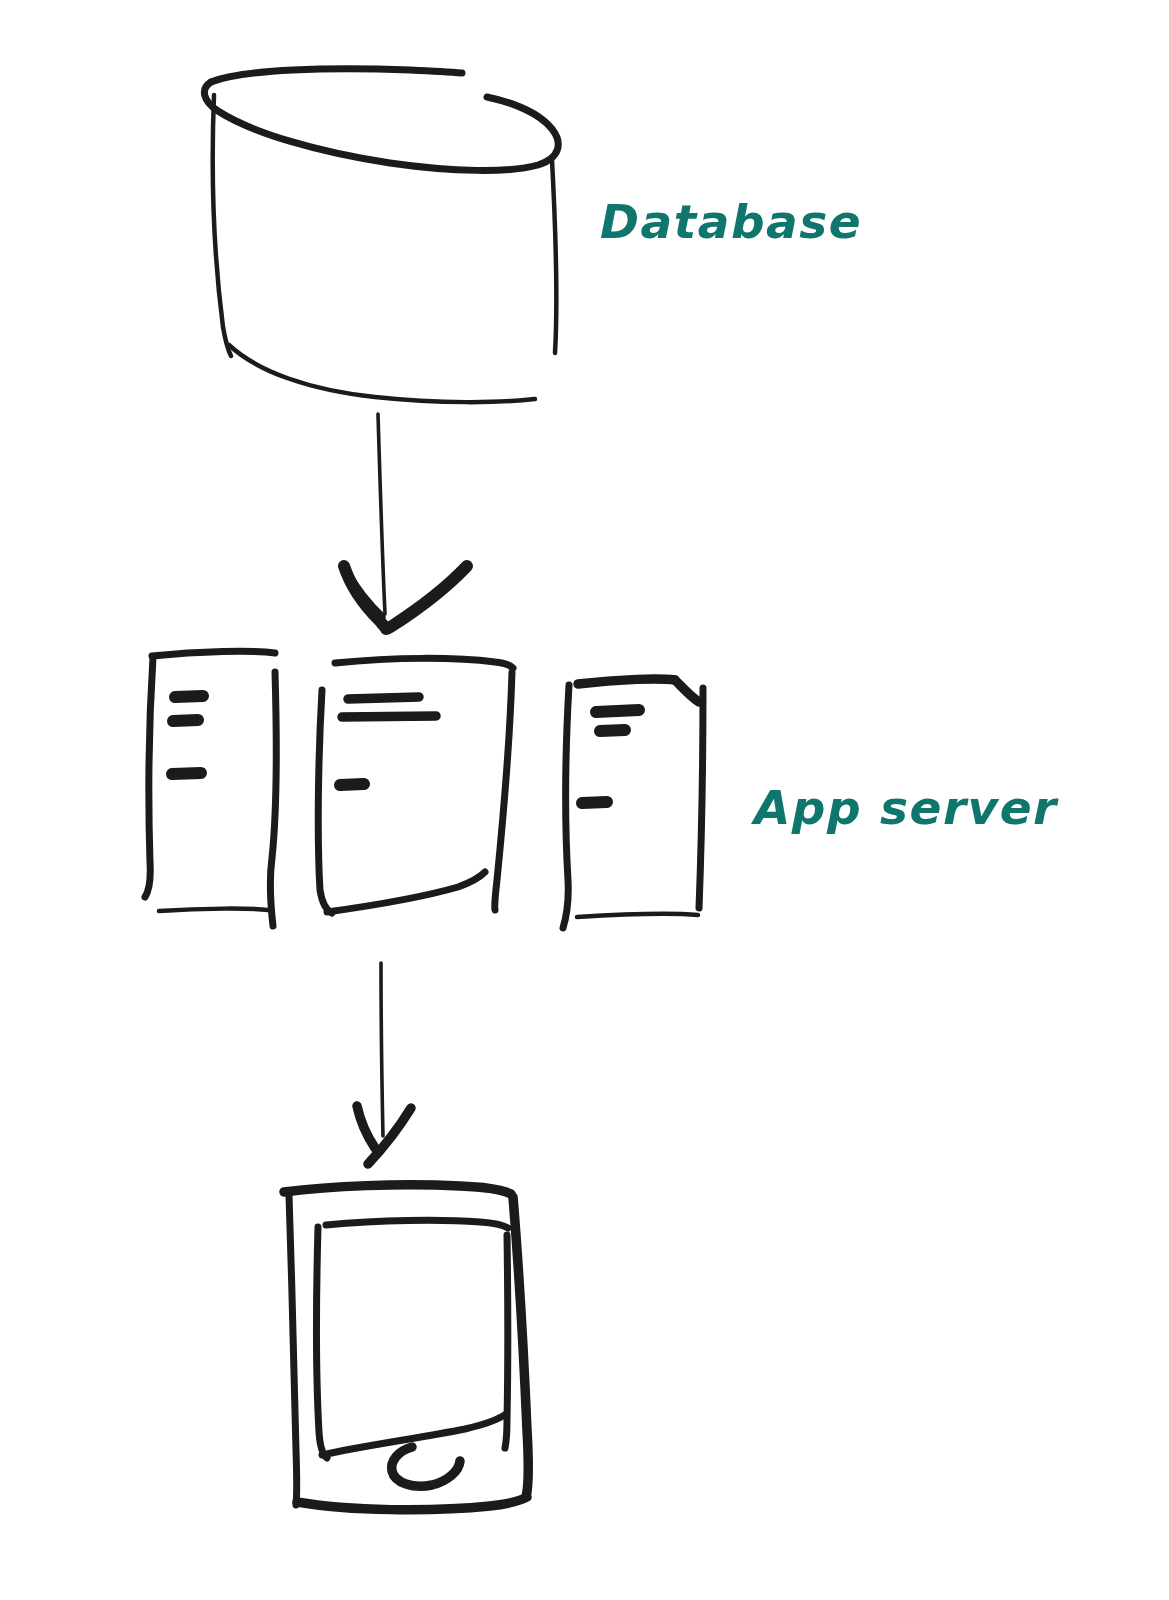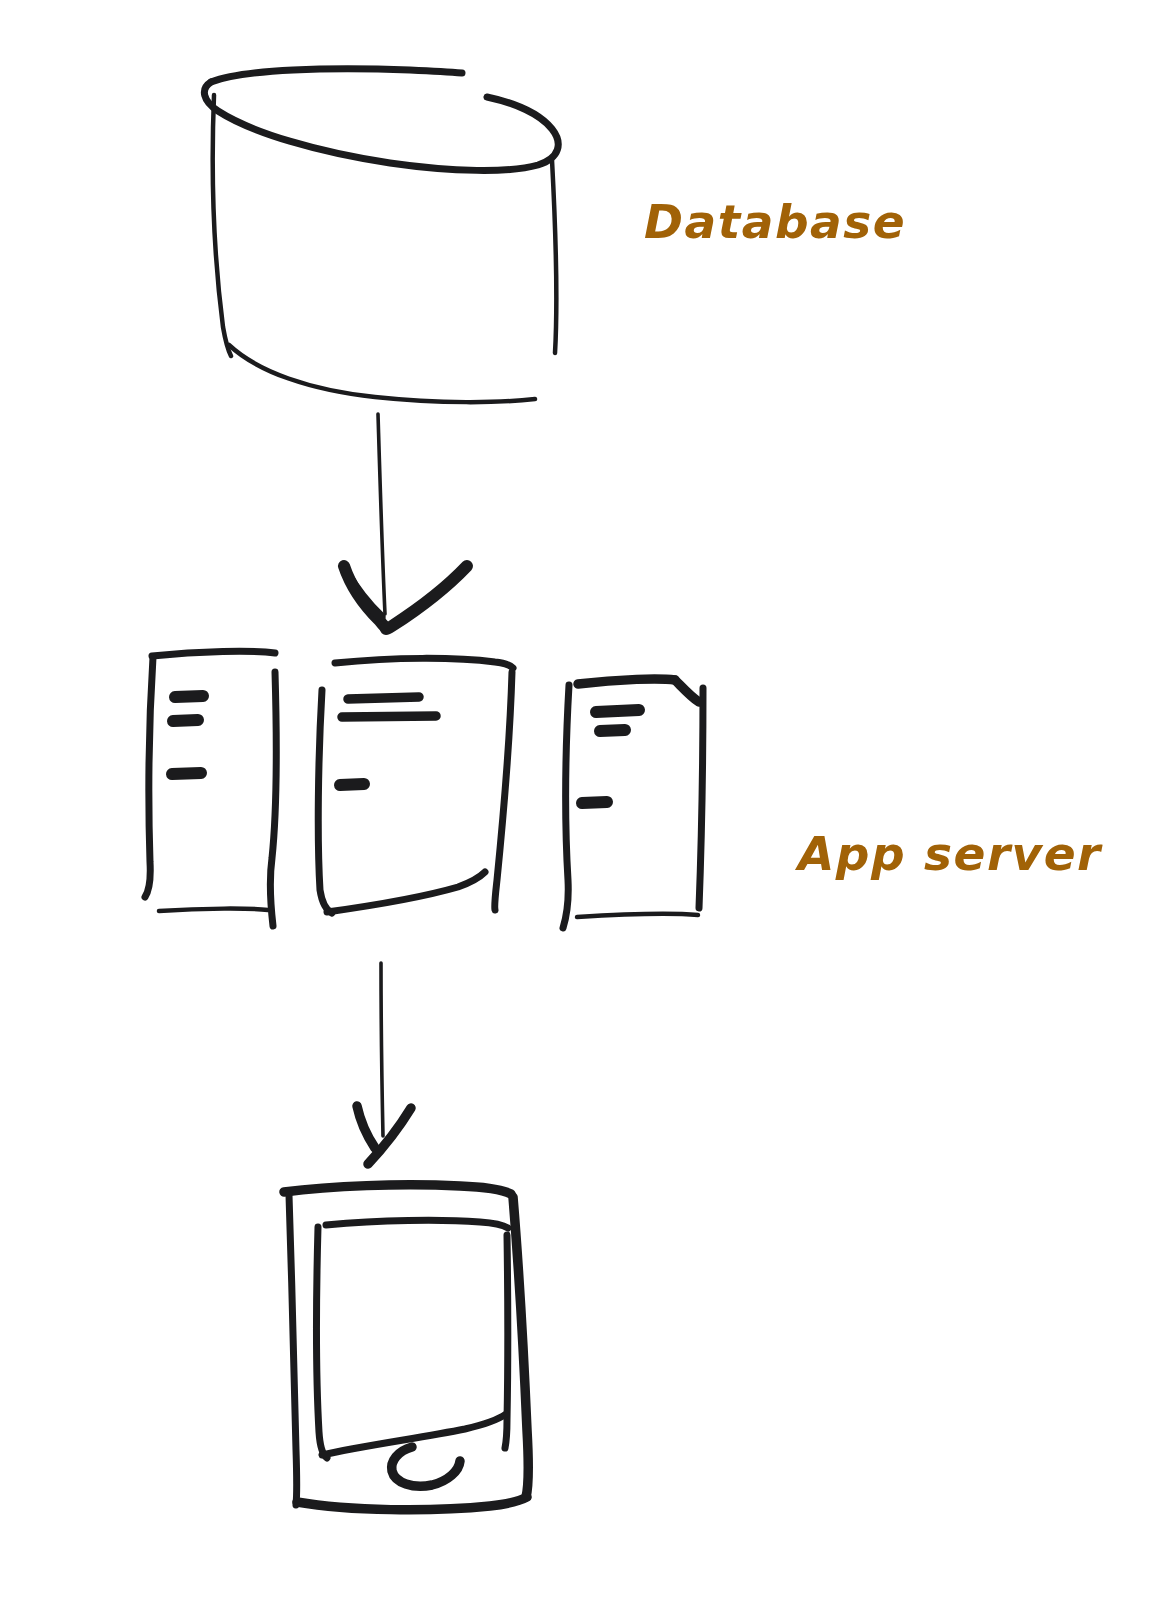--- a/index.html
+++ b/index.html
@@ -32,31 +32,30 @@
     stroke-linejoin: round;
   }
   .ink-thin  { stroke-width: 4.5; }
   .ink-med   { stroke-width: 7;   }
   .ink-thick { stroke-width: 9.5; }
   .ink-bar   { stroke-width: 12;  }
   .ink-hair  { stroke-width: 3.6; }
 
   .label {
     position: absolute;
-    color: #a16207;
+    color: #0f766e;
     font-family: "DejaVu Sans", sans-serif;
     font-weight: 700;
     font-style: italic;
     letter-spacing: 1.5px;
     white-space: nowrap;
     user-select: none;
-    margin-left: 44px;
   }
   #label-database { left: 600px; top: 194px;  font-size: 47px; }
-  #label-appserver { left: 754px; top: 826px;  font-size: 47px; }
+  #label-appserver { left: 754px; top: 780px;  font-size: 47px; }
   #label-frontend  { left: 606px; top: 1344px; font-size: 47px; }
 </style>
 </head>
 <body>
 
 <div id="canvas-wrap">
 
   <svg id="sketch" viewBox="0 0 1169 1600">
 
     <g>

